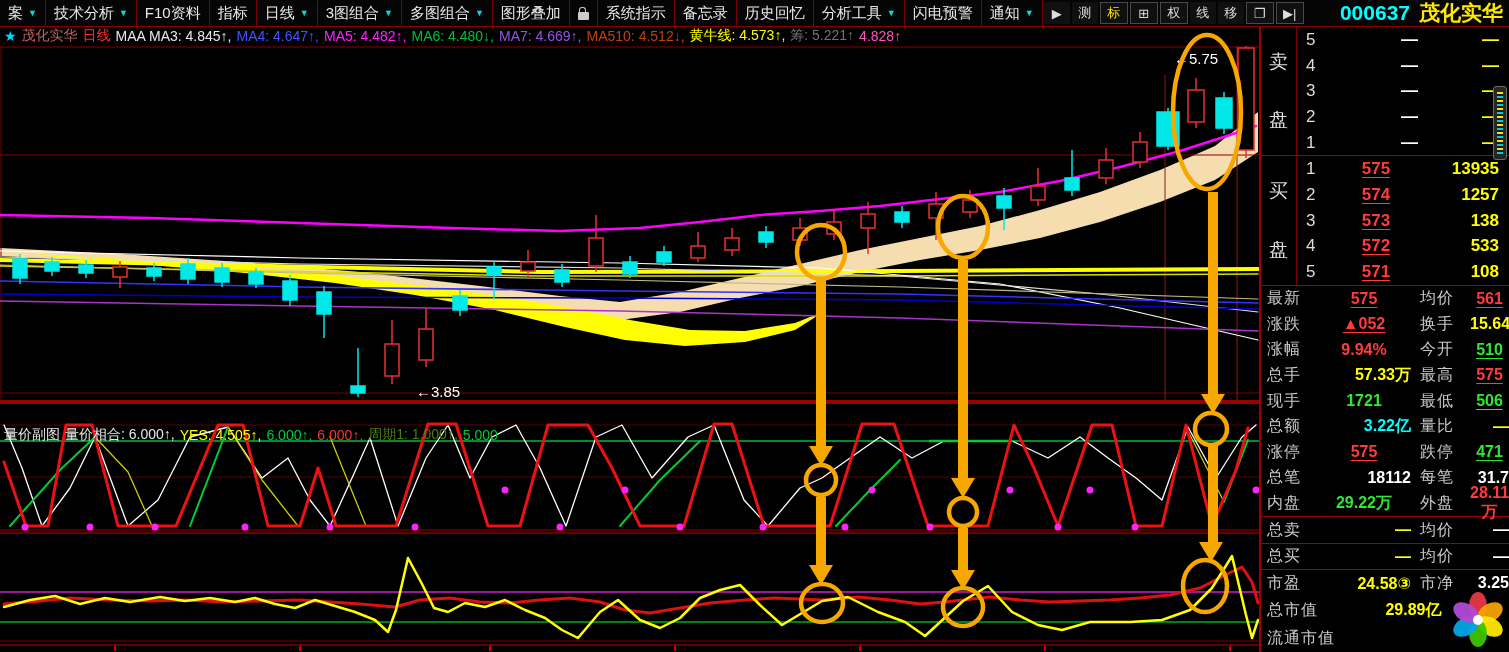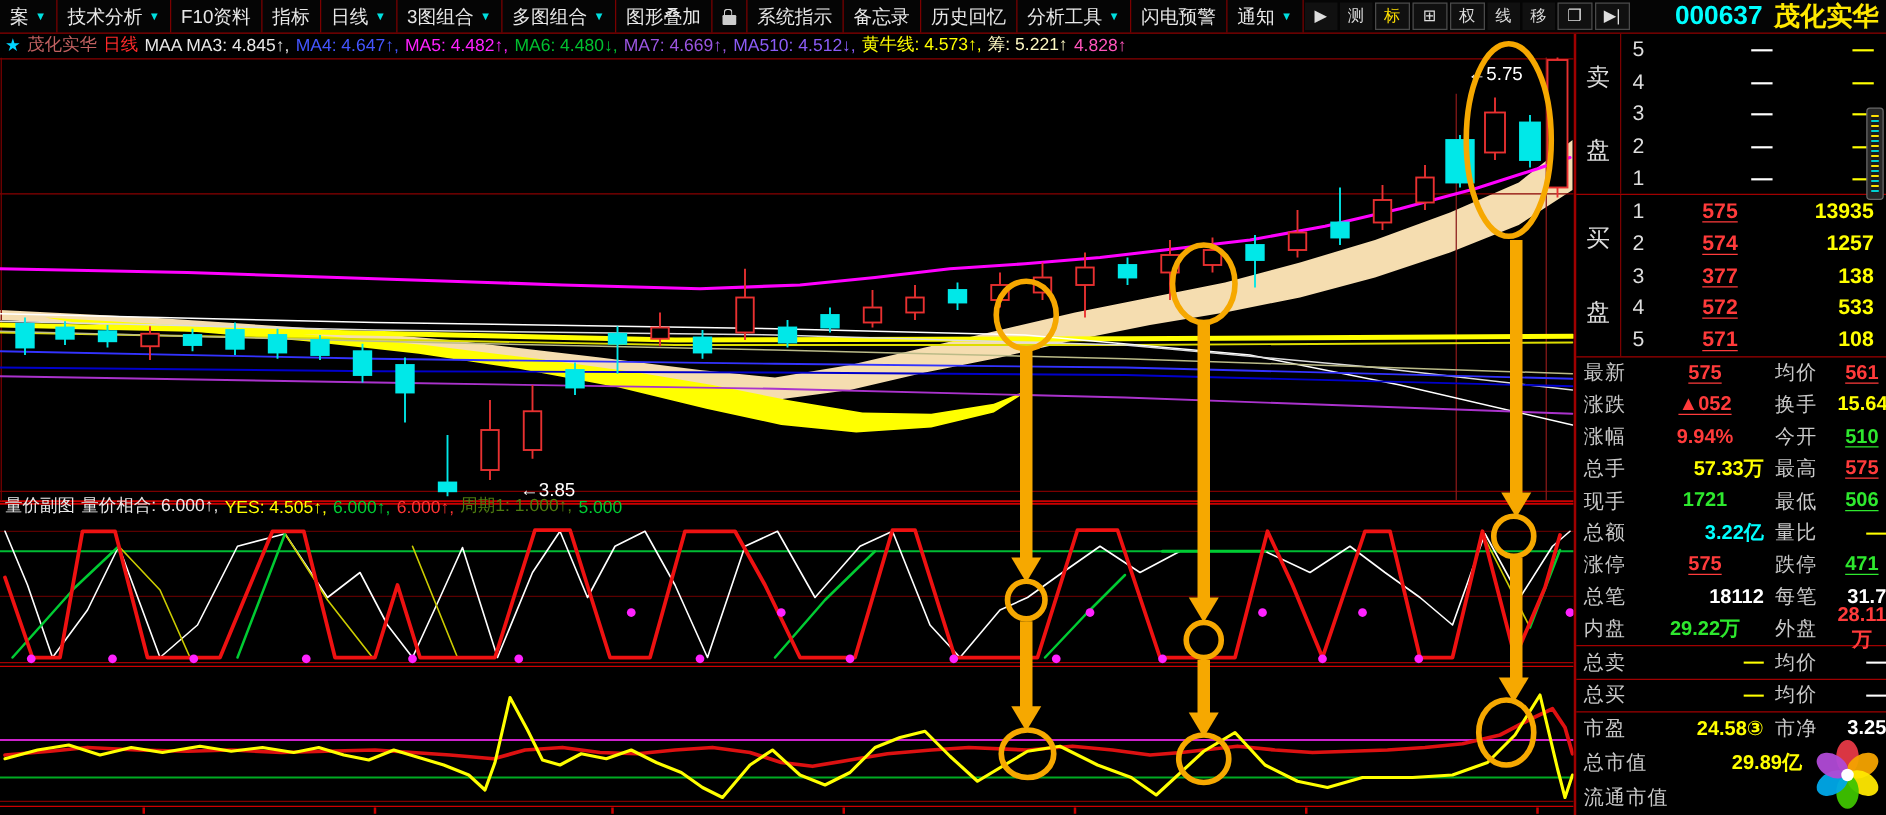--- a/index.html
+++ b/index.html
@@ -158,23 +158,23 @@
     </div>
   <div class="ibar" id="infobar" style="top:26px;width:1259px;height:20px;">
       <span class="seg" style="color: rgb(0, 213, 255);">★</span>
       <span class="seg" style="color: rgb(192, 96, 96);">茂化实华</span>
       <span class="seg" style="color: rgb(255, 42, 42);">日线</span>
       <span class="seg" style="color: rgb(232, 232, 232);">MAA MA3: 4.845↑,</span>
       <span class="seg" style="color: rgb(68, 85, 255);">MA4: 4.647↑,</span>
       <span class="seg" style="color: rgb(255, 34, 255);">MA5: 4.482↑,</span>
       <span class="seg" style="color: rgb(0, 192, 48);">MA6: 4.480↓,</span>
       <span class="seg" style="color: rgb(154, 85, 224);">MA7: 4.669↑,</span>
-      <span class="seg" style="color: #8b5cf6;">MA510: 4.512↓,</span>
+      <span class="seg" style="color: #c2410c;">MA510: 4.512↓,</span>
       <span class="seg" style="color: rgb(255, 255, 0); text-align: center;">黄牛线: 4.573↑,</span>
-      <span class="seg" style="color: #fef9c3;">筹: 5.221↑</span>
+      <span class="seg" style="color: #737373;">筹: 5.221↑</span>
       <span class="seg" style="color: rgb(255, 85, 187);">4.828↑</span>
     </div>
   <svg class="chart" id="chart-main" style="top:46px;z-index:1;" width="1259" height="356">
       <g>
         <polygon points="0,202 120,208 240,216 360,226 480,240 560,250 620,256 680,246 740,232 800,218 860,204 920,192 980,180 1040,164 1100,146 1160,124 1215,100 1258,66 1258,106 1215,134 1160,156 1100,176 1040,192 980,204 920,214 860,226 800,240 740,252 680,266 620,274 560,266 480,252 360,238 240,226 120,216 0,210" fill="#F5DDB0"></polygon>
         <polygon points="36,208 140,214 240,221 340,230 430,241 510,252 570,262 630,274 690,284 745,285 795,277 825,265 795,284 745,296 685,300 625,294 565,281 495,264 415,249 335,237 245,227 150,219 60,212" fill="#FFFF00"></polygon>
       </g>
       <g>
         <line x1="0" x2="1259" y1="1" y2="1" stroke="#8a0000" stroke-width="1"></line>
         <line x1="0" x2="1259" y1="109" y2="109" stroke="#8a0000" stroke-width="1"></line>
@@ -273,21 +273,21 @@
         <line x1="1224" x2="1224" y1="46" y2="88" stroke="#00E8E8" stroke-width="1.5"></line>
         <rect x="1216" y="52" width="16" height="30" fill="#00E8E8" stroke="#00E8E8" stroke-width="1.5"></rect>
         <line x1="1246" x2="1246" y1="-6" y2="112" stroke="#E83030" stroke-width="1.5"></line>
         <rect x="1238" y="2" width="16" height="102" fill="#000" stroke="#E83030" stroke-width="1.5"></rect>
       </g>
       <g>
         <text x="1174" y="18" fill="#ffffff" font-size="15">←5.75</text>
         <text x="416" y="351" fill="#ffffff" font-size="15">←3.85</text>
       </g>
     </svg>
-  <div class="ibar" id="p2hdr" style="top:396px;width:1259px;height:18px;">
+  <div class="ibar" id="p2hdr" style="top:426px;width:1259px;height:18px;">
       <span class="seg" style="color: rgb(232, 232, 232);">量价副图</span>
       <span class="seg" style="color: rgb(232, 232, 232);">量价相合: 6.000↑,</span>
       <span class="seg" style="color: rgb(255, 255, 0);">YES: 4.505↑,</span>
       <span class="seg" style="color: rgb(0, 204, 51);">6.000↑,</span>
       <span class="seg" style="color: rgb(255, 51, 51);">6.000↑,</span>
       <span class="seg" style="color: #4d7c0f;">周期1: 1.000↑,</span>
       <span class="seg" style="color: rgb(0, 204, 51);">5.000</span>
     </div>
   <svg class="chart" id="chart-p2" style="top:402px;z-index:1;" width="1259" height="130">
       <g>
@@ -393,21 +393,21 @@
           <span class="scol-p c-red u">575</span>
           <span class="scol-v c-yellow">13935</span>
         </div>
         <div class="srow">
           <span class="scol-n">2</span>
           <span class="scol-p c-red u">574</span>
           <span class="scol-v c-yellow">1257</span>
         </div>
         <div class="srow">
           <span class="scol-n">3</span>
-          <span class="scol-p c-red u">377</span>
+          <span class="scol-p c-red u">573</span>
           <span class="scol-v c-yellow">138</span>
         </div>
         <div class="srow">
           <span class="scol-n">4</span>
           <span class="scol-p c-red u">572</span>
           <span class="scol-v c-yellow">533</span>
         </div>
         <div class="srow">
           <span class="scol-n">5</span>
           <span class="scol-p c-red u">571</span>

